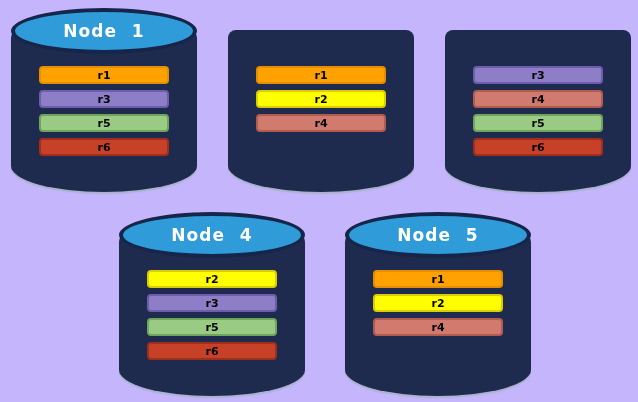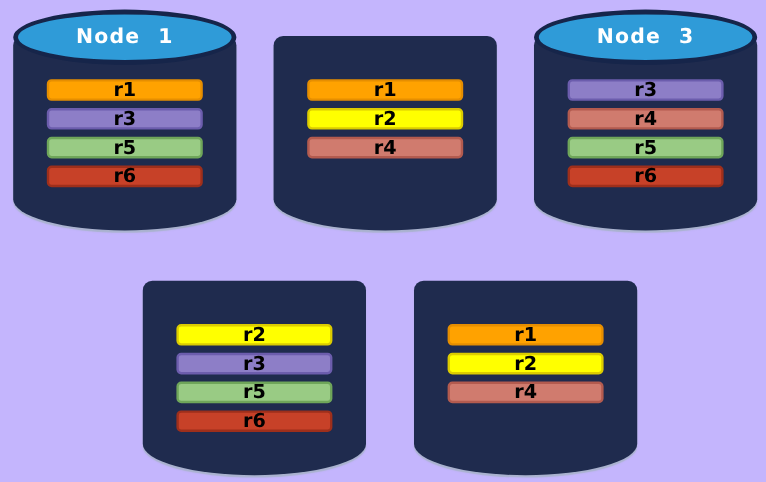--- a/index.html
+++ b/index.html
@@ -31,21 +31,21 @@
   .node-label {
     color:#ffffff; font-weight:bold; font-size:17px; letter-spacing:1px;
     word-spacing:8px; line-height:1;
   }
   .bars { position:absolute; top:58px; left:28px; right:28px; }
   .bar {
     height:14px; border:2px solid; border-radius:4px; margin-bottom:6px;
     display:flex; align-items:center; justify-content:center;
   }
   .bar span {
-    font-weight:bold; font-size:16px; color:#000000; line-height:1;
+    font-weight:bold; font-size:11px; color:#000000; line-height:1;
   }
 </style>
 </head>
 <body>
 
 <div class="canvas" id="diagram">
     <div class="node pos-1">
     <div class="cyl-body"></div>
     <div class="cyl-top">
       <span class="node-label">Node 1</span>
@@ -74,57 +74,60 @@
         <div class="bar" style="background: rgb(255, 255, 0); border-color: rgb(220, 204, 0);">
           <span>r2</span>
         </div>
         <div class="bar" style="background: rgb(208, 123, 110); border-color: rgb(179, 91, 79);">
           <span>r4</span>
         </div>
       </div>
   </div>
     <div class="node pos-3">
     <div class="cyl-body"></div>
-    <div class="cyl-top">
-      <span class="node-label">Node 3</span>
-    </div>
     <div class="bars">
         <div class="bar" style="background: rgb(141, 126, 199); border-color: rgb(108, 93, 173);">
           <span>r3</span>
         </div>
         <div class="bar" style="background: rgb(208, 123, 110); border-color: rgb(179, 91, 79);">
           <span>r4</span>
         </div>
         <div class="bar" style="background: rgb(153, 203, 132); border-color: rgb(111, 166, 90);">
           <span>r5</span>
         </div>
         <div class="bar" style="background: rgb(199, 65, 40); border-color: rgb(158, 47, 27);">
           <span>r6</span>
         </div>
       </div>
   </div>
     <div class="node pos-4">
     <div class="cyl-body"></div>
+    <div class="cyl-top">
+      <span class="node-label">Node 4</span>
+    </div>
     <div class="bars">
         <div class="bar" style="background: rgb(255, 255, 0); border-color: rgb(220, 204, 0);">
           <span>r2</span>
         </div>
         <div class="bar" style="background: rgb(141, 126, 199); border-color: rgb(108, 93, 173);">
           <span>r3</span>
         </div>
         <div class="bar" style="background: rgb(153, 203, 132); border-color: rgb(111, 166, 90);">
           <span>r5</span>
         </div>
         <div class="bar" style="background: rgb(199, 65, 40); border-color: rgb(158, 47, 27);">
           <span>r6</span>
         </div>
       </div>
   </div>
     <div class="node pos-5">
     <div class="cyl-body"></div>
+    <div class="cyl-top">
+      <span class="node-label">Node 5</span>
+    </div>
     <div class="bars">
         <div class="bar" style="background: rgb(255, 162, 0); border-color: rgb(230, 142, 0);">
           <span>r1</span>
         </div>
         <div class="bar" style="background: rgb(255, 255, 0); border-color: rgb(220, 204, 0);">
           <span>r2</span>
         </div>
         <div class="bar" style="background: rgb(208, 123, 110); border-color: rgb(179, 91, 79);">
           <span>r4</span>
         </div>

